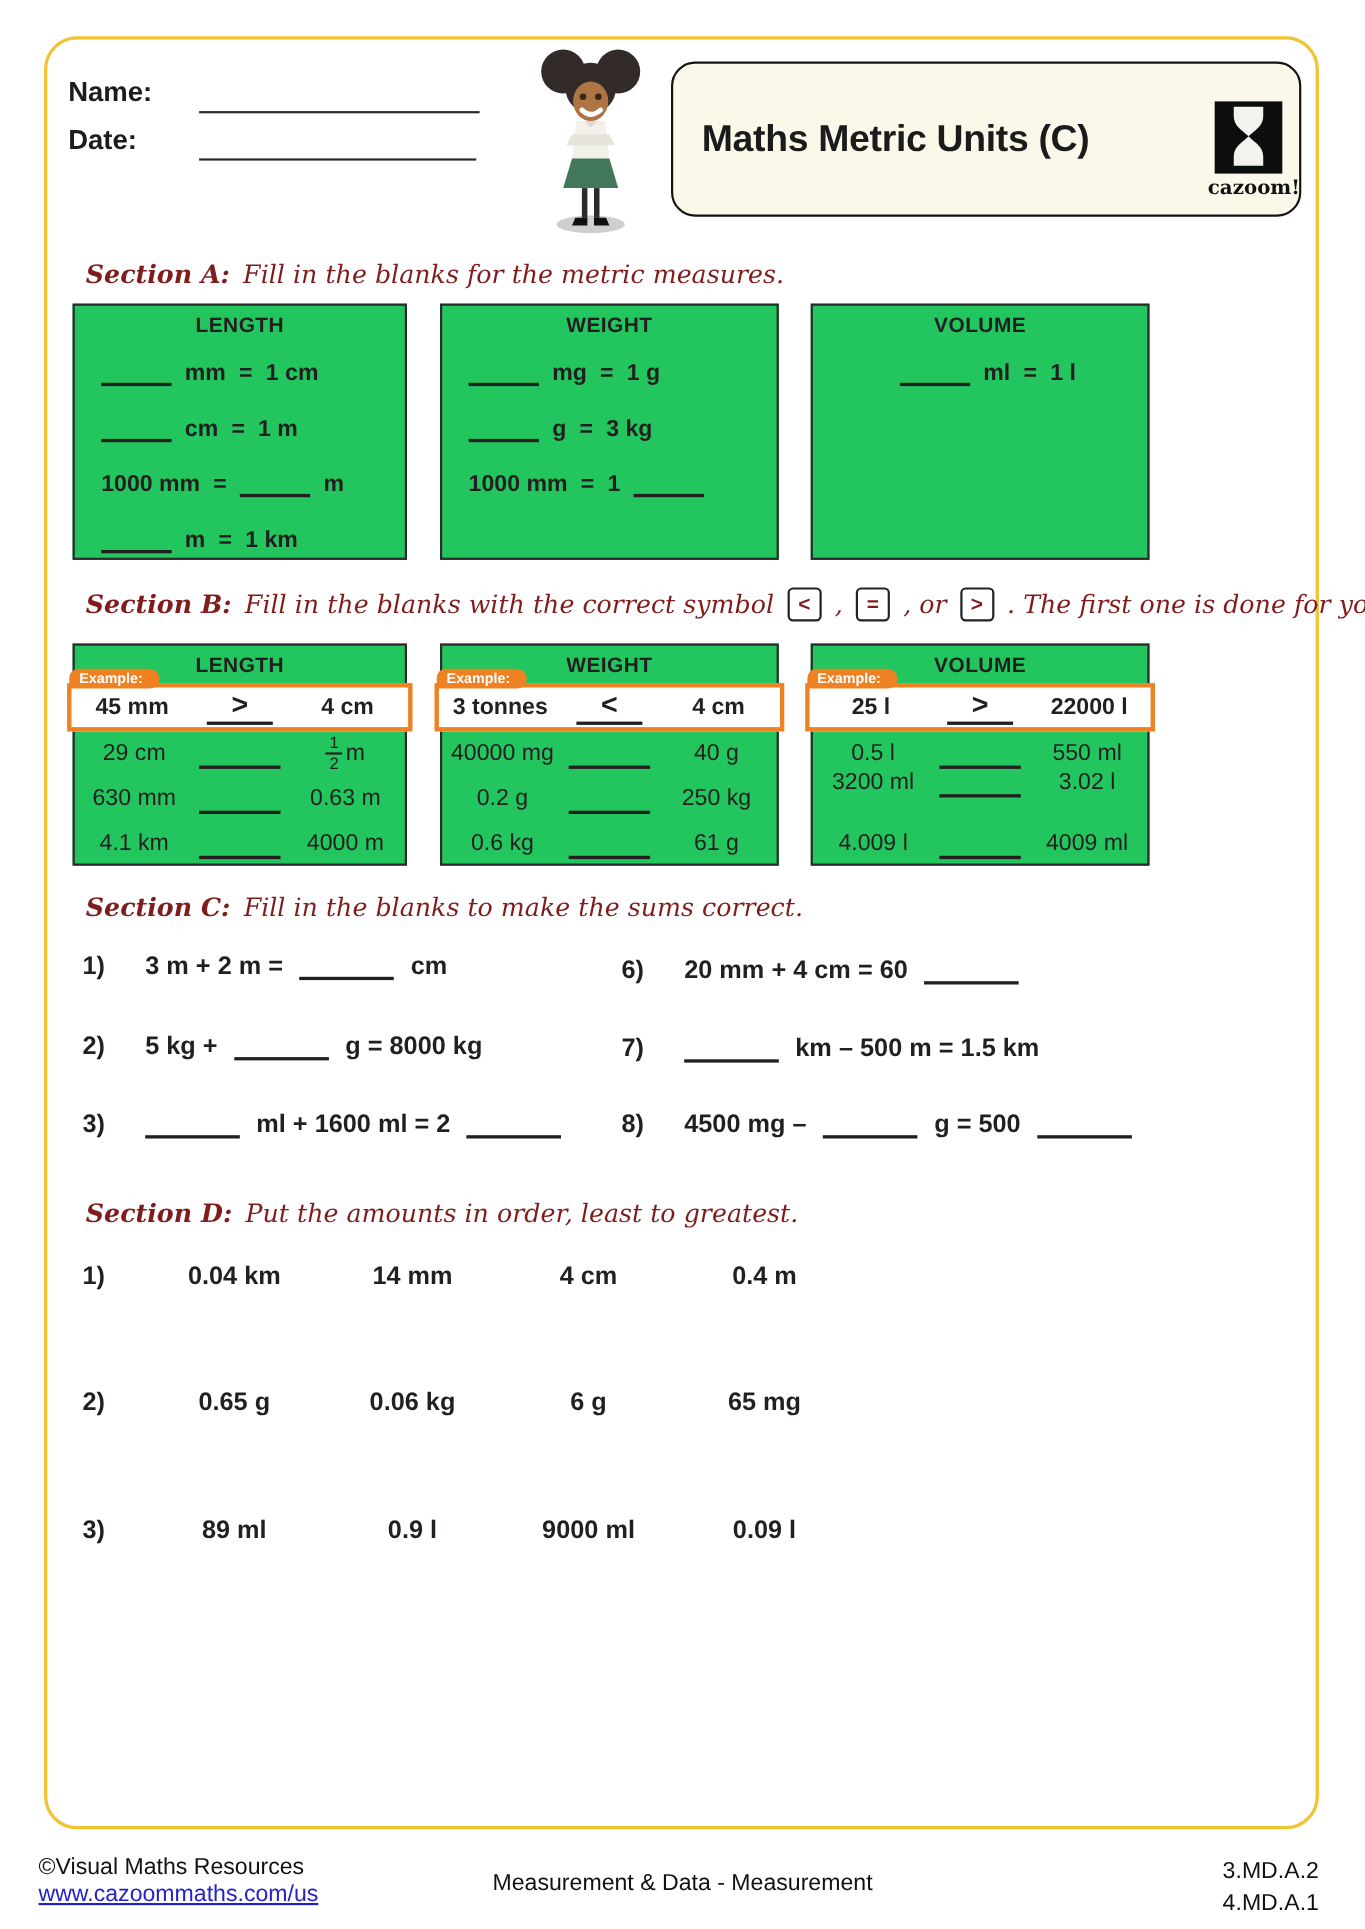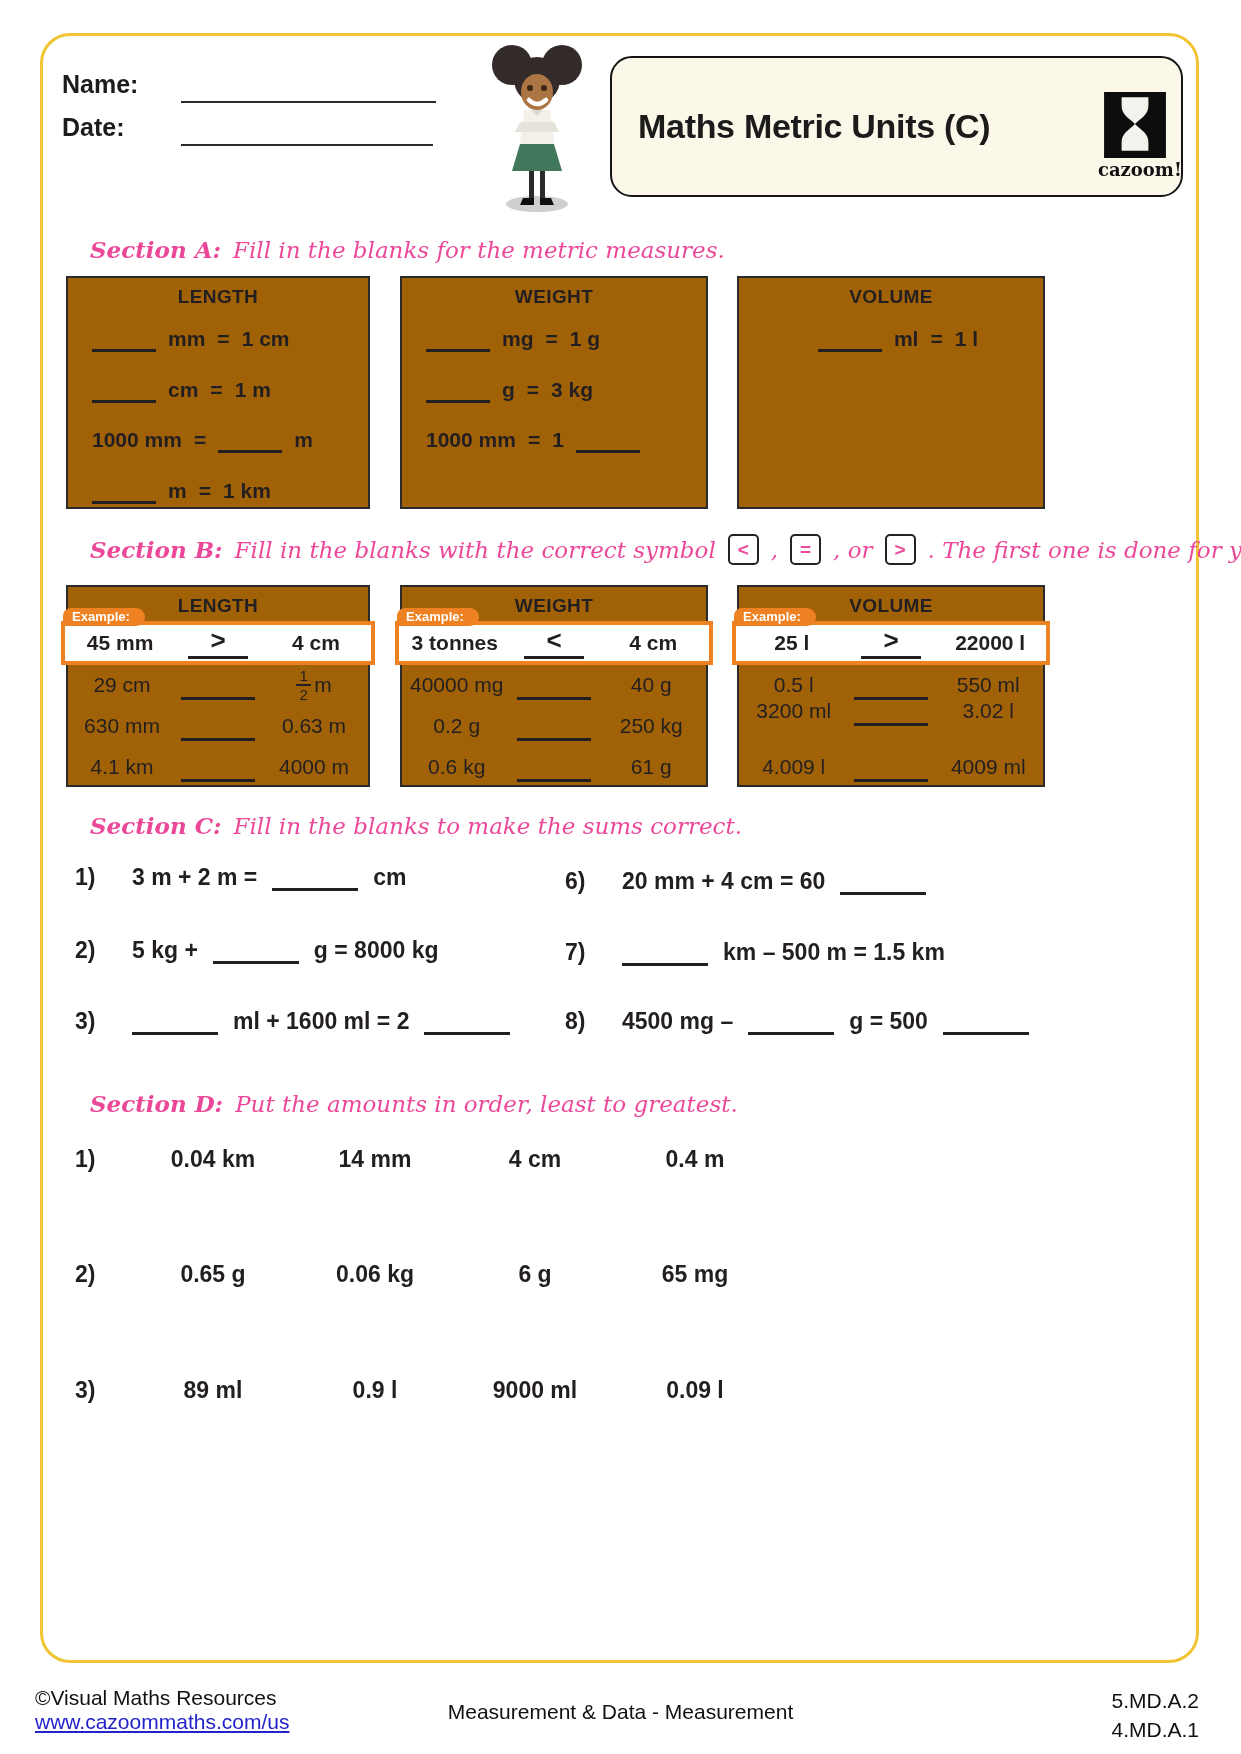--- a/index.html
+++ b/index.html
@@ -7,24 +7,24 @@
   body{background:#fff;font-family:"Liberation Sans",sans-serif;color:#231f20;}
   .page{position:relative;width:1241px;height:1754px;overflow:hidden;background:#fff;border-radius:30px;}
   .abs{position:absolute;}
   .frame{left:40px;top:33px;width:1159px;height:1630px;border:3px solid #f1c433;border-radius:30px;}
   .lbl{font-weight:bold;font-size:25px;color:#1c1c1c;}
   .wline{background:#2a2a2a;height:2px;}
   .titlebox{left:610px;top:56px;width:573px;height:141px;background:#fbf8ea;border:2px solid #141414;border-radius:22px;}
   .title{left:638px;top:56px;height:141px;width:452px;display:flex;align-items:center;font-size:34px;font-weight:bold;color:#1b1b1b;letter-spacing:-0.3px;}
   .logo{left:1098px;top:92px;width:74px;text-align:center;}
   .logotext{font-family:"DejaVu Serif",serif;font-weight:bold;font-size:18px;margin-top:-3px;color:#111;}
-  .shead{display:flex;gap:12px;align-items:center;font-family:"DejaVu Serif",serif;font-style:italic;font-size:23px;color:#ec4899;white-space:nowrap;margin-left:12px;}
+  .shead{display:flex;gap:12px;align-items:center;font-family:"DejaVu Serif",serif;font-style:italic;font-size:23px;color:#7f1d1d;white-space:nowrap;}
   .shead b{font-weight:bold;}
   .symbox{display:inline-flex;align-items:center;justify-content:center;width:31px;height:31px;border:2.5px solid #222;border-radius:5px;font-family:"Liberation Sans",sans-serif;font-style:normal;font-weight:bold;font-size:19px;}
-  .mbox{border:2.5px solid #2b2b2b;background:#a16207;}
+  .mbox{border:2.5px solid #2b2b2b;background:#22c55e;}
   .btitle{text-align:center;font-weight:bold;font-size:19px;padding-top:8px;letter-spacing:0.4px;}
   .arow{position:absolute;left:24px;right:10px;display:flex;gap:12px;align-items:baseline;font-size:21px;font-weight:bold;line-height:26px;}
   .arow.center{justify-content:center;}
   .blank{display:inline-block;width:64px;height:2px;border-bottom:3px solid #231f20;transform:translateY(6px);}
   .exwrap{position:absolute;left:-7px;right:-7px;top:34px;height:44px;border:4px solid #ee8122;background:#fff;display:grid;grid-template-columns:36% 28% 36%;align-items:center;}
   .extab{position:absolute;top:-17px;left:-2px;background:#ee8122;color:#fff;font-size:13px;font-weight:bold;padding:2px 15px 2px 9px;border-radius:9px 10px 10px 0;line-height:1.1;}
   .excell{text-align:center;font-size:21px;font-weight:bold;}
   .exsym{display:inline-block;border-bottom:3px solid #231f20;padding:0 22px 3px;font-size:26px;line-height:1;font-weight:bold;}
   .brow{position:absolute;left:0;right:0;height:40px;display:grid;grid-template-columns:36% 28% 36%;align-items:center;font-size:21px;font-weight:normal;}
   .bcell{text-align:center;}
@@ -308,16 +308,16 @@
     <span class="dval">9000 ml</span>
     <span class="dval">0.09 l</span>
   </div>
 
   <div class="abs foot" style="left:35px;top:1686px">
     <div>©Visual Maths Resources</div>
     <a class="footlink" href="#">www.cazoommaths.com/us</a>
   </div>
   <div class="abs foot" style="left:0;top:1700px;width:1241px;text-align:center">Measurement &amp; Data - Measurement</div>
   <div class="abs foot footright" style="right:42px;top:1686px">
-    <div>5.MD.A.2</div>
+    <div>3.MD.A.2</div>
     <div>4.MD.A.1</div>
   </div>
 </div>
 
 </body></html>

